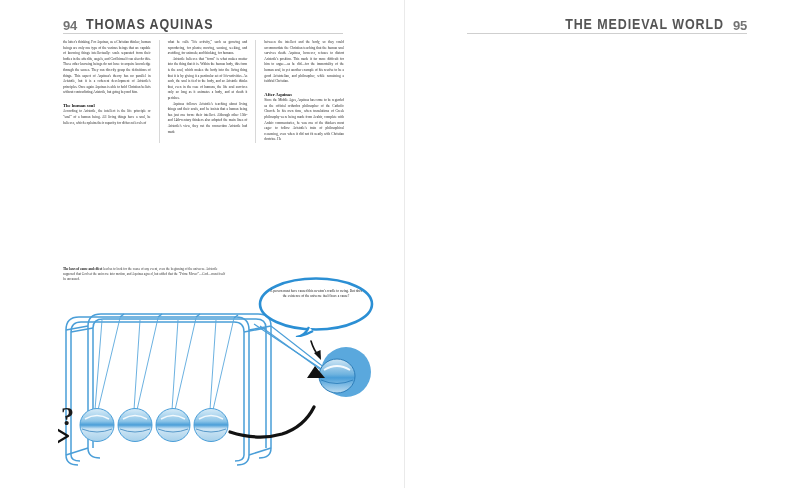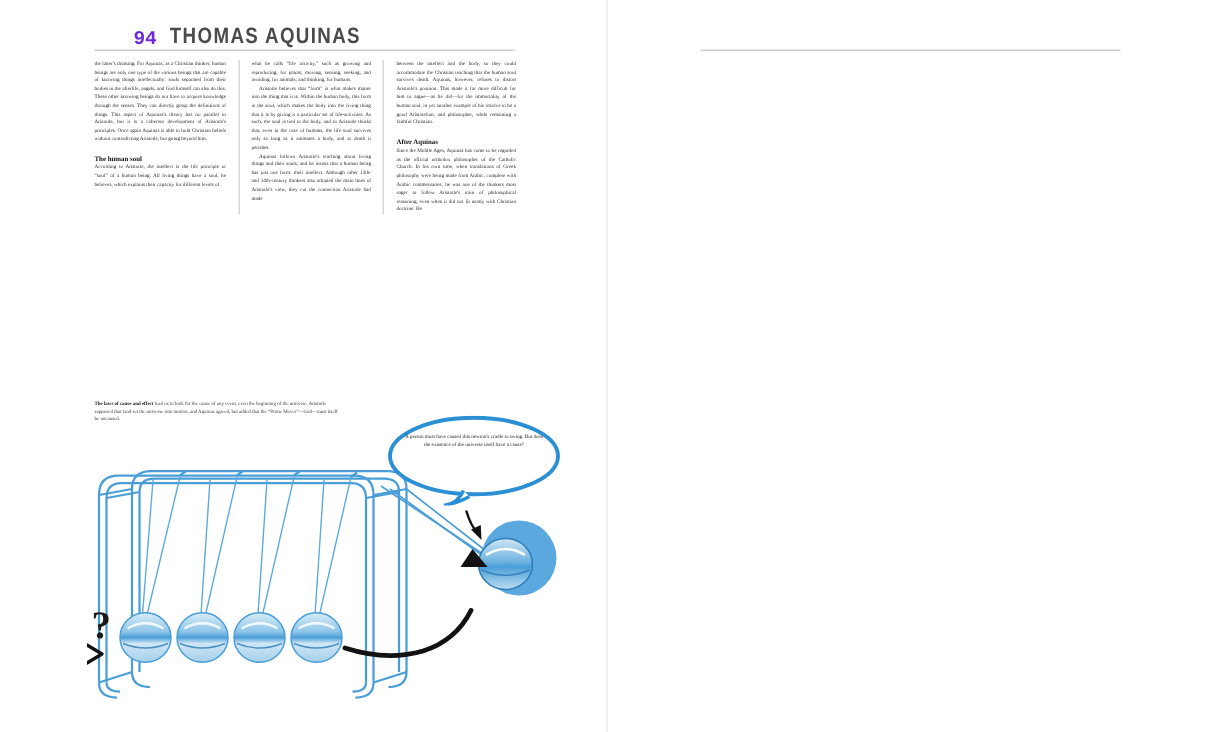--- a/index.html
+++ b/index.html
@@ -14,22 +14,22 @@
   .page-left{width:405px;padding:0 0 0 0;}
   .page-right{width:405px;}
   .gutter{position:absolute;left:404px;top:0;width:2px;height:488px;
           background:linear-gradient(to right,#f2f2f2,#e2e2e2,#f4f4f4);}
 
   
   .runhead{position:absolute;top:18px;height:18px;display:flex;align-items:baseline;}
   .runhead-left{left:63px;}
   .runhead-right{right:63px;justify-content:flex-end;}
   .folio{
-    font-family:Liberation Mono, monospace;
-    font-weight:bold;font-size:13px;letter-spacing:-0.2px;color:#6d28d9;margin-left:26px;
+    font-family:Liberation Sans, sans-serif;
+    font-weight:bold;font-size:13px;letter-spacing:-0.2px;color:#737373;
   }
   .runtitle{
     font-family:"Liberation Sans", sans-serif;
     font-weight:bold;font-size:12.5px;letter-spacing:0.9px;
     color:#555;text-transform:uppercase;
     transform:scaleY(1.18);transform-origin:left bottom;
   }
   .runhead-left .runtitle{margin-left:9px;color:#4a4a4a;}
   .runhead-right .runtitle{margin-right:9px;transform-origin:right bottom;}
   .rule{position:absolute;height:1px;background:#cfcfcf;top:33px;}
@@ -222,16 +222,20 @@
         <path d="M52,50 q-4,9 -13,10 q10,-2 17,-6" fill="#ffffff" stroke="#2b8fd4" stroke-width="2.2"></path>
       </svg>
       <div class="bubble-text">A person must have caused this newton's cradle to swing. But does the existence of the universe itself have a cause?</div>
     </div>
   </div>
 
   <div class="gutter"></div>
 
   <div class="page page-right">
 
+    <div class="runhead runhead-right">
+      <span class="runtitle">The Medieval World</span>
+      <span class="folio">95</span>
+    </div>
     <div class="rule rule-right"></div>
 
   </div>
 </div>
 
 </body></html>

